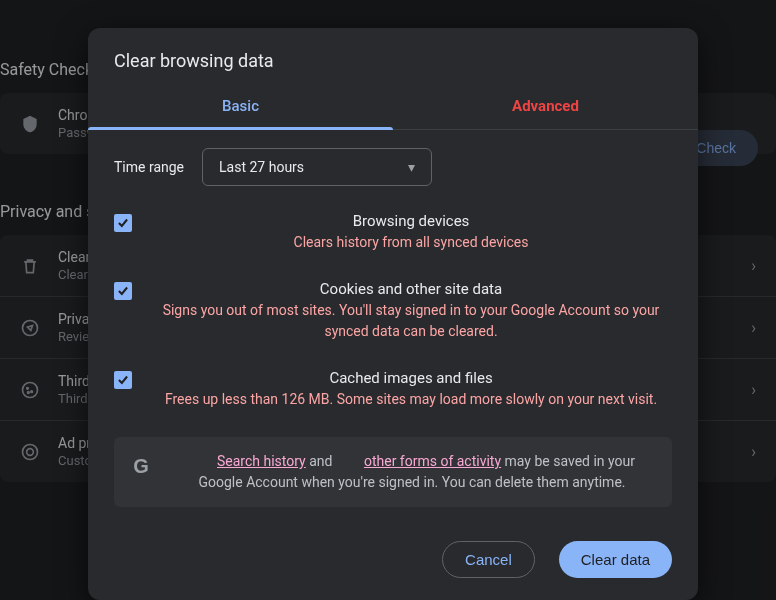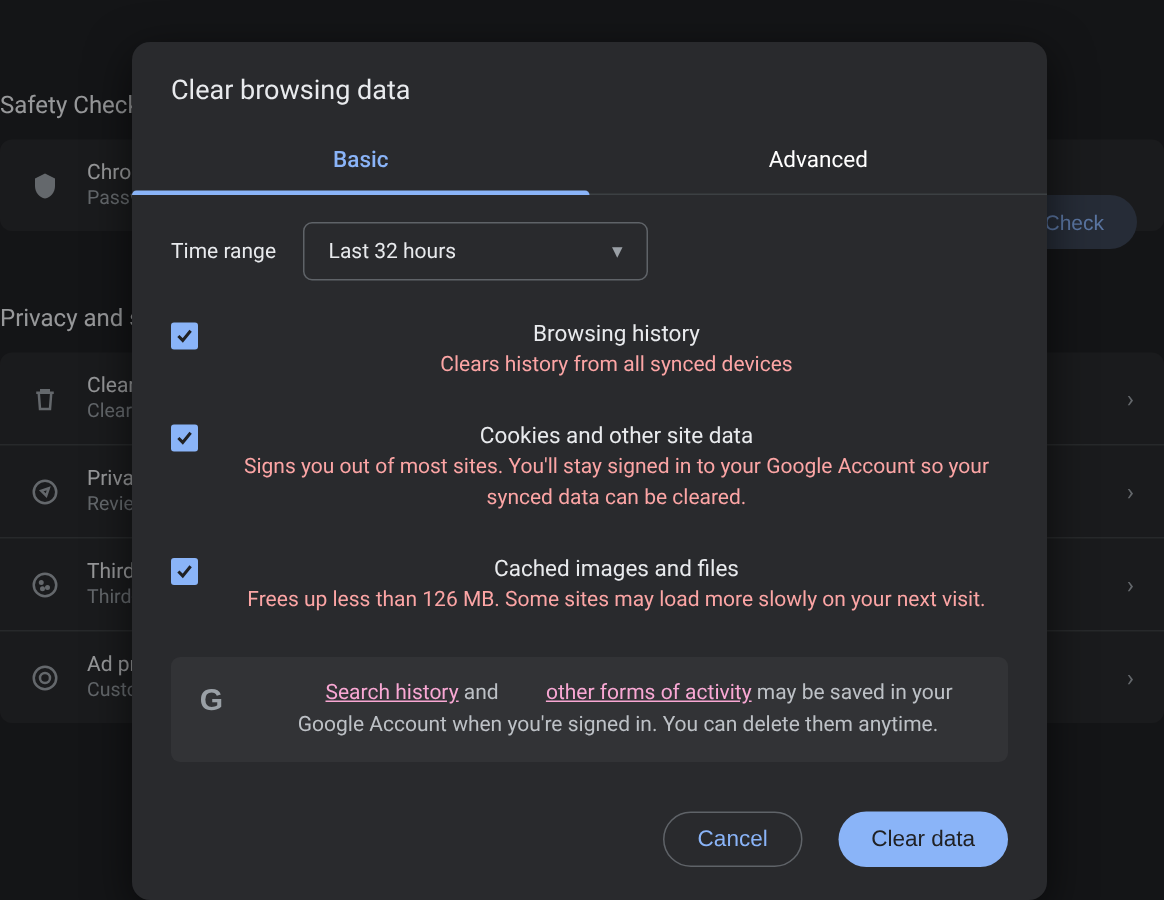--- a/index.html
+++ b/index.html
@@ -50,22 +50,23 @@
   }
   .dlg-title {
     font-size: 18px; color: #e8eaed; padding: 22px 26px 14px 26px;
     font-weight: 400;
   }
   .tabs {
     display: flex; border-bottom: 1px solid #3c4043;
   }
   .tab {
     flex: 1; text-align: center; padding: 12px 0 14px 0;
-    font-size: 15px; color: #ffffff; cursor: pointer;
+    font-size: 15px; color: #ef4444; cursor: pointer;
     position: relative;
+    font-weight: bold;
   }
   .tab.active { color: #8ab4f8; font-weight: 500; }
   .tab.active::after {
     content: ""; position: absolute; left: 0; right: 0; bottom: -1px;
     height: 3px; background: #8ab4f8; border-radius: 3px 3px 0 0;
   }
   .dlg-body {
     flex: 1; overflow: hidden; position: relative;
     display: flex;
   }
@@ -205,33 +206,33 @@
   <div class="dlg-title">Clear browsing data</div>
   <div class="tabs">
     <div class="tab active">Basic</div>
     <div class="tab">Advanced</div>
   </div>
   <div class="dlg-body">
     <div class="scroll-area">
       <div class="time-row">
         <span class="time-label">Time range</span>
         <div class="select">
-          <span>Last 32 hours</span>
+          <span>Last 27 hours</span>
           <span style="color:#9aa0a6">▾</span>
         </div>
       </div>
 
       <div class="option-row">
         <div class="checkbox">
           <svg viewBox="0 0 24 24" fill="none" stroke="#202124" stroke-width="3.5">
               <path d="M5 12l5 5 9-11"></path>
             </svg>
         </div>
         <div class="opt-text">
-          <div class="opt-title">Browsing history</div>
+          <div class="opt-title">Browsing devices</div>
           <div class="opt-desc">Clears history from all synced devices</div>
         </div>
       </div>
 
       <div class="option-row">
         <div class="checkbox">
           <svg viewBox="0 0 24 24" fill="none" stroke="#202124" stroke-width="3.5">
               <path d="M5 12l5 5 9-11"></path>
             </svg>
         </div>

